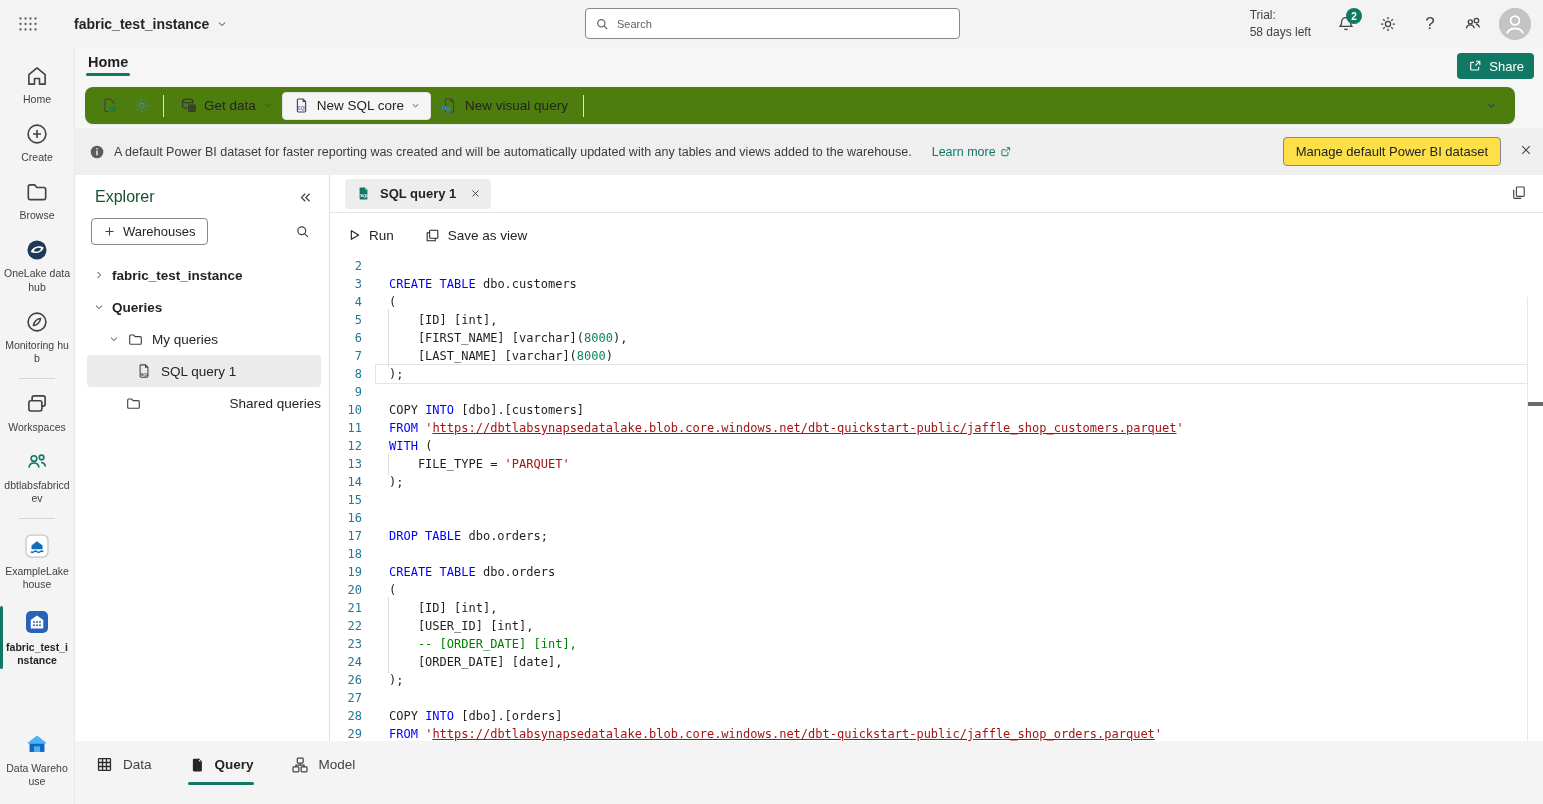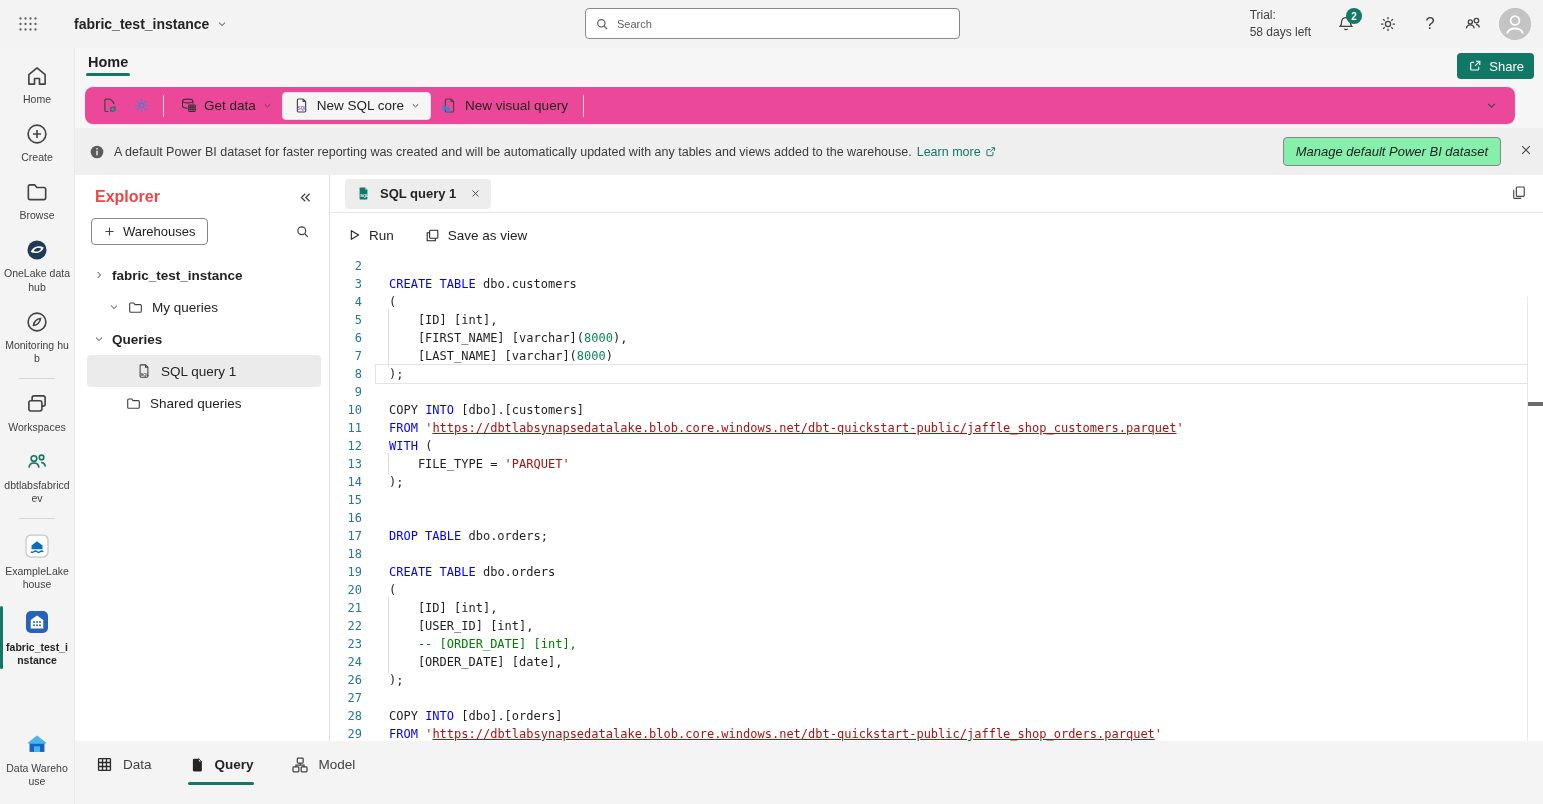--- a/index.html
+++ b/index.html
@@ -23,47 +23,47 @@
   .avatar { width:32px; height:32px; border-radius:50%; background:#c4c4c4; margin-left:6px; margin-right:6px; overflow:hidden; cursor:pointer; }
 
   
   .ribbon { position:absolute; left:75px; top:48px; width:1468px; height:36px; background:#f6f6f6; }
   .ribbon-tab { position:absolute; left:13px; top:6px; font-size:14.5px; font-weight:700; color:#201f1e; padding-bottom:6px; cursor:pointer; }
   .ribbon-tab::after { content:""; position:absolute; left:-2px; right:-2px; bottom:0; height:3px; border-radius:2px; background:#117865; }
   .share-btn { position:absolute; right:9px; top:5px; height:26px; background:#117865; border-radius:4px; color:#fff; font-size:13px; display:flex; align-items:center; gap:6px; padding:0 10px; cursor:pointer; }
 
   
   .toolbar-row { position:absolute; left:75px; top:84px; width:1468px; height:44px; background:#f6f6f6; }
-  .toolbar-card { position:absolute; left:10px; right:28px; top:3px; height:37px; background:#ec4899; border-radius:8px; box-shadow:0 1px 2px rgba(0,0,0,0.07); display:flex; align-items:center; padding:0 8px; }
+  .toolbar-card { position:absolute; left:10px; right:28px; top:3px; height:37px; background:#4d7c0f; border-radius:8px; box-shadow:0 1px 2px rgba(0,0,0,0.07); display:flex; align-items:center; padding:0 8px; }
   .tb-iconbtn { width:32px; height:28px; display:flex; align-items:center; justify-content:center; border-radius:4px; cursor:pointer; }
   .tb-divider { width:1px; height:22px; background:#e1dfdd; margin:0 6px; }
   .tb-btn { display:flex; align-items:center; gap:6px; height:28px; padding:0 9px; border-radius:4px; font-size:13.5px; color:#252423; cursor:pointer; white-space:nowrap; }
   .tb-btn.pressed { background:#f5f5f5; border:1px solid #e1e1e1; }
   .tb-overflow { margin-left:auto; }
 
   
   .banner { position:absolute; left:75px; top:128px; width:1468px; height:47px; background:#efefef; display:flex; align-items:center; padding-left:14px; }
   .banner-text { font-size:12.5px; color:#3b3b3b; margin-left:9px; }
-  .banner-link { font-size:12.5px; color:#117865; margin-left:5px; cursor:pointer; display:inline-flex; align-items:center; gap:3px; }
-  .banner-manage { position:absolute; right:42px; top:9px; height:29px; background:#86efac; border:1px solid #8a8886; border-radius:4px; font-size:13px; color:#242424; display:flex; align-items:center; padding:0 12px; cursor:pointer; white-space:nowrap;font-style:italic; }
+  .banner-link { font-size:12.5px; color:#117865; margin-left:20px; cursor:pointer; display:inline-flex; align-items:center; gap:3px; }
+  .banner-manage { position:absolute; right:42px; top:9px; height:29px; background:#fde047; border:1px solid #8a8886; border-radius:4px; font-size:13px; color:#242424; display:flex; align-items:center; padding:0 12px; cursor:pointer; white-space:nowrap; }
   .banner-close { position:absolute; right:10px; top:15px; cursor:pointer; }
 
   
   .rail { position:absolute; left:0; top:48px; width:75px; height:756px; background:#f4f4f4; border-right:1px solid #e8e8e8; display:flex; flex-direction:column; align-items:center; padding-top:8px; }
   .rail-item { position:relative; width:100%; padding:7px 4px 8px; display:flex; flex-direction:column; align-items:center; gap:4px; cursor:pointer; }
   .rail-label { font-size:10.5px; color:#424242; text-align:center; line-height:1.25; max-width:66px; word-break:break-all; }
   .rail-item.selected .rail-label { font-weight:700; color:#242424; }
   .rail-item.selected::before { content:""; position:absolute; left:0; top:6px; bottom:6px; width:3px; background:#117865; border-radius:2px; }
   .rail-divider { width:36px; height:1px; background:#d6d6d6; margin:5px auto; flex-shrink:0; }
   .rail-item.bottom { margin-top:auto; margin-bottom:8px; }
 
   
   .explorer { position:absolute; left:75px; top:175px; width:255px; bottom:47px; background:#fff; border-right:1px solid #e0e0e0; border-bottom-left-radius:8px; }
   .exp-header { display:flex; align-items:center; justify-content:space-between; padding:13px 16px 6px 20px; }
-  .exp-title { font-size:16px; font-weight:700; color:#ef4444; }
+  .exp-title { font-size:16px; font-weight:400; color:#14532d; }
   .exp-collapse { cursor:pointer; color:#424242; }
   .exp-actions { display:flex; align-items:center; justify-content:space-between; padding:6px 18px 10px 16px; }
   .warehouses-btn { height:27px; border:1px solid #8a8886; border-radius:4px; background:#fff; display:flex; align-items:center; gap:7px; padding:0 11px; font-size:13px; color:#242424; cursor:pointer; }
   .exp-search { cursor:pointer; }
   .tree { margin-top:4px; }
   .tree-row { height:32px; display:flex; align-items:center; margin:0 8px 0 12px; border-radius:4px; cursor:pointer; }
   .tree-row.selected { background:#ebebeb; }
   .tree-row .chev { width:12px; display:flex; justify-content:center; margin-right:7px; color:#424242; flex-shrink:0; }
   .tree-row .t-icon { margin-right:8px; display:flex; flex-shrink:0; }
   .tree-label { font-size:13.5px; color:#242424; white-space:nowrap; }
@@ -435,52 +435,52 @@
   </div>
   <div class="tree" id="tree">
       <div class="tree-row bold" style="padding-left: 6px;">
         <span class="chev">
           <svg width="12" height="12" viewBox="0 0 24 24" fill="none" stroke="#424242" stroke-width="2">
             <path d="M9.2 6 L15 12 L9.2 18"></path>
           </svg>
         </span>
         <span class="tree-label">fabric_test_instance</span>
       </div>
+      <div class="tree-row bold" style="padding-left: 6px;">
+        <span class="chev">
+          <svg width="12" height="12" viewBox="0 0 24 24" fill="none" stroke="#424242" stroke-width="2">
+            <path d="M6 9.2 L12 15 L18 9.2"></path>
+          </svg>
+        </span>
+        <span class="tree-label">Queries</span>
+      </div>
       <div class="tree-row" style="padding-left: 21px;">
         <span class="chev">
           <svg width="12" height="12" viewBox="0 0 24 24" fill="none" stroke="#424242" stroke-width="2">
             <path d="M6 9.2 L12 15 L18 9.2"></path>
           </svg>
         </span>
         <span class="t-icon">
           <svg width="17" height="17" viewBox="0 0 24 24" fill="none" stroke="#424242" stroke-width="1.6" stroke-linejoin="round">
             <path d="M3.8 7 a1.4 1.4 0 0 1 1.4 -1.4 h4.2 l1.9 2.3 h7.5 a1.4 1.4 0 0 1 1.4 1.4 v8 a1.4 1.4 0 0 1 -1.4 1.4 H5.2 a1.4 1.4 0 0 1 -1.4 -1.4 Z"></path>
           </svg>
         </span>
         <span class="tree-label">My queries</span>
-      </div>
-      <div class="tree-row bold" style="padding-left: 6px;">
-        <span class="chev">
-          <svg width="12" height="12" viewBox="0 0 24 24" fill="none" stroke="#424242" stroke-width="2">
-            <path d="M6 9.2 L12 15 L18 9.2"></path>
-          </svg>
-        </span>
-        <span class="tree-label">Queries</span>
       </div>
       <div class="tree-row selected" style="padding-left: 48px;">
         <span class="t-icon">
           <svg width="18" height="18" viewBox="0 0 24 24" fill="none" stroke="#424242" stroke-width="1.4">
             <path d="M14 3.8 H8 a1.2 1.2 0 0 0 -1.2 1.2 v14 a1.2 1.2 0 0 0 1.2 1.2 h8 a1.2 1.2 0 0 0 1.2 -1.2 V7 Z"></path>
             <path d="M14 3.8 v3.2 h3.2"></path>
             <text x="7.2" y="18.4" font-size="5.6" font-weight="bold" fill="#424242" stroke="none" font-family="Liberation Sans, sans-serif">SQL</text>
           </svg>
         </span>
         <span class="tree-label">SQL query 1</span>
       </div>
-      <div class="tree-row" style="padding-left: 38px;">
+      <div class="tree-row" style="padding-left: 38px; justify-content: space-between;">
         <span class="t-icon">
           <svg width="17" height="17" viewBox="0 0 24 24" fill="none" stroke="#424242" stroke-width="1.6" stroke-linejoin="round">
             <path d="M3.8 7 a1.4 1.4 0 0 1 1.4 -1.4 h4.2 l1.9 2.3 h7.5 a1.4 1.4 0 0 1 1.4 1.4 v8 a1.4 1.4 0 0 1 -1.4 1.4 H5.2 a1.4 1.4 0 0 1 -1.4 -1.4 Z"></path>
           </svg>
         </span>
         <span class="tree-label">Shared queries</span>
       </div>
     </div>
 </div>
 

